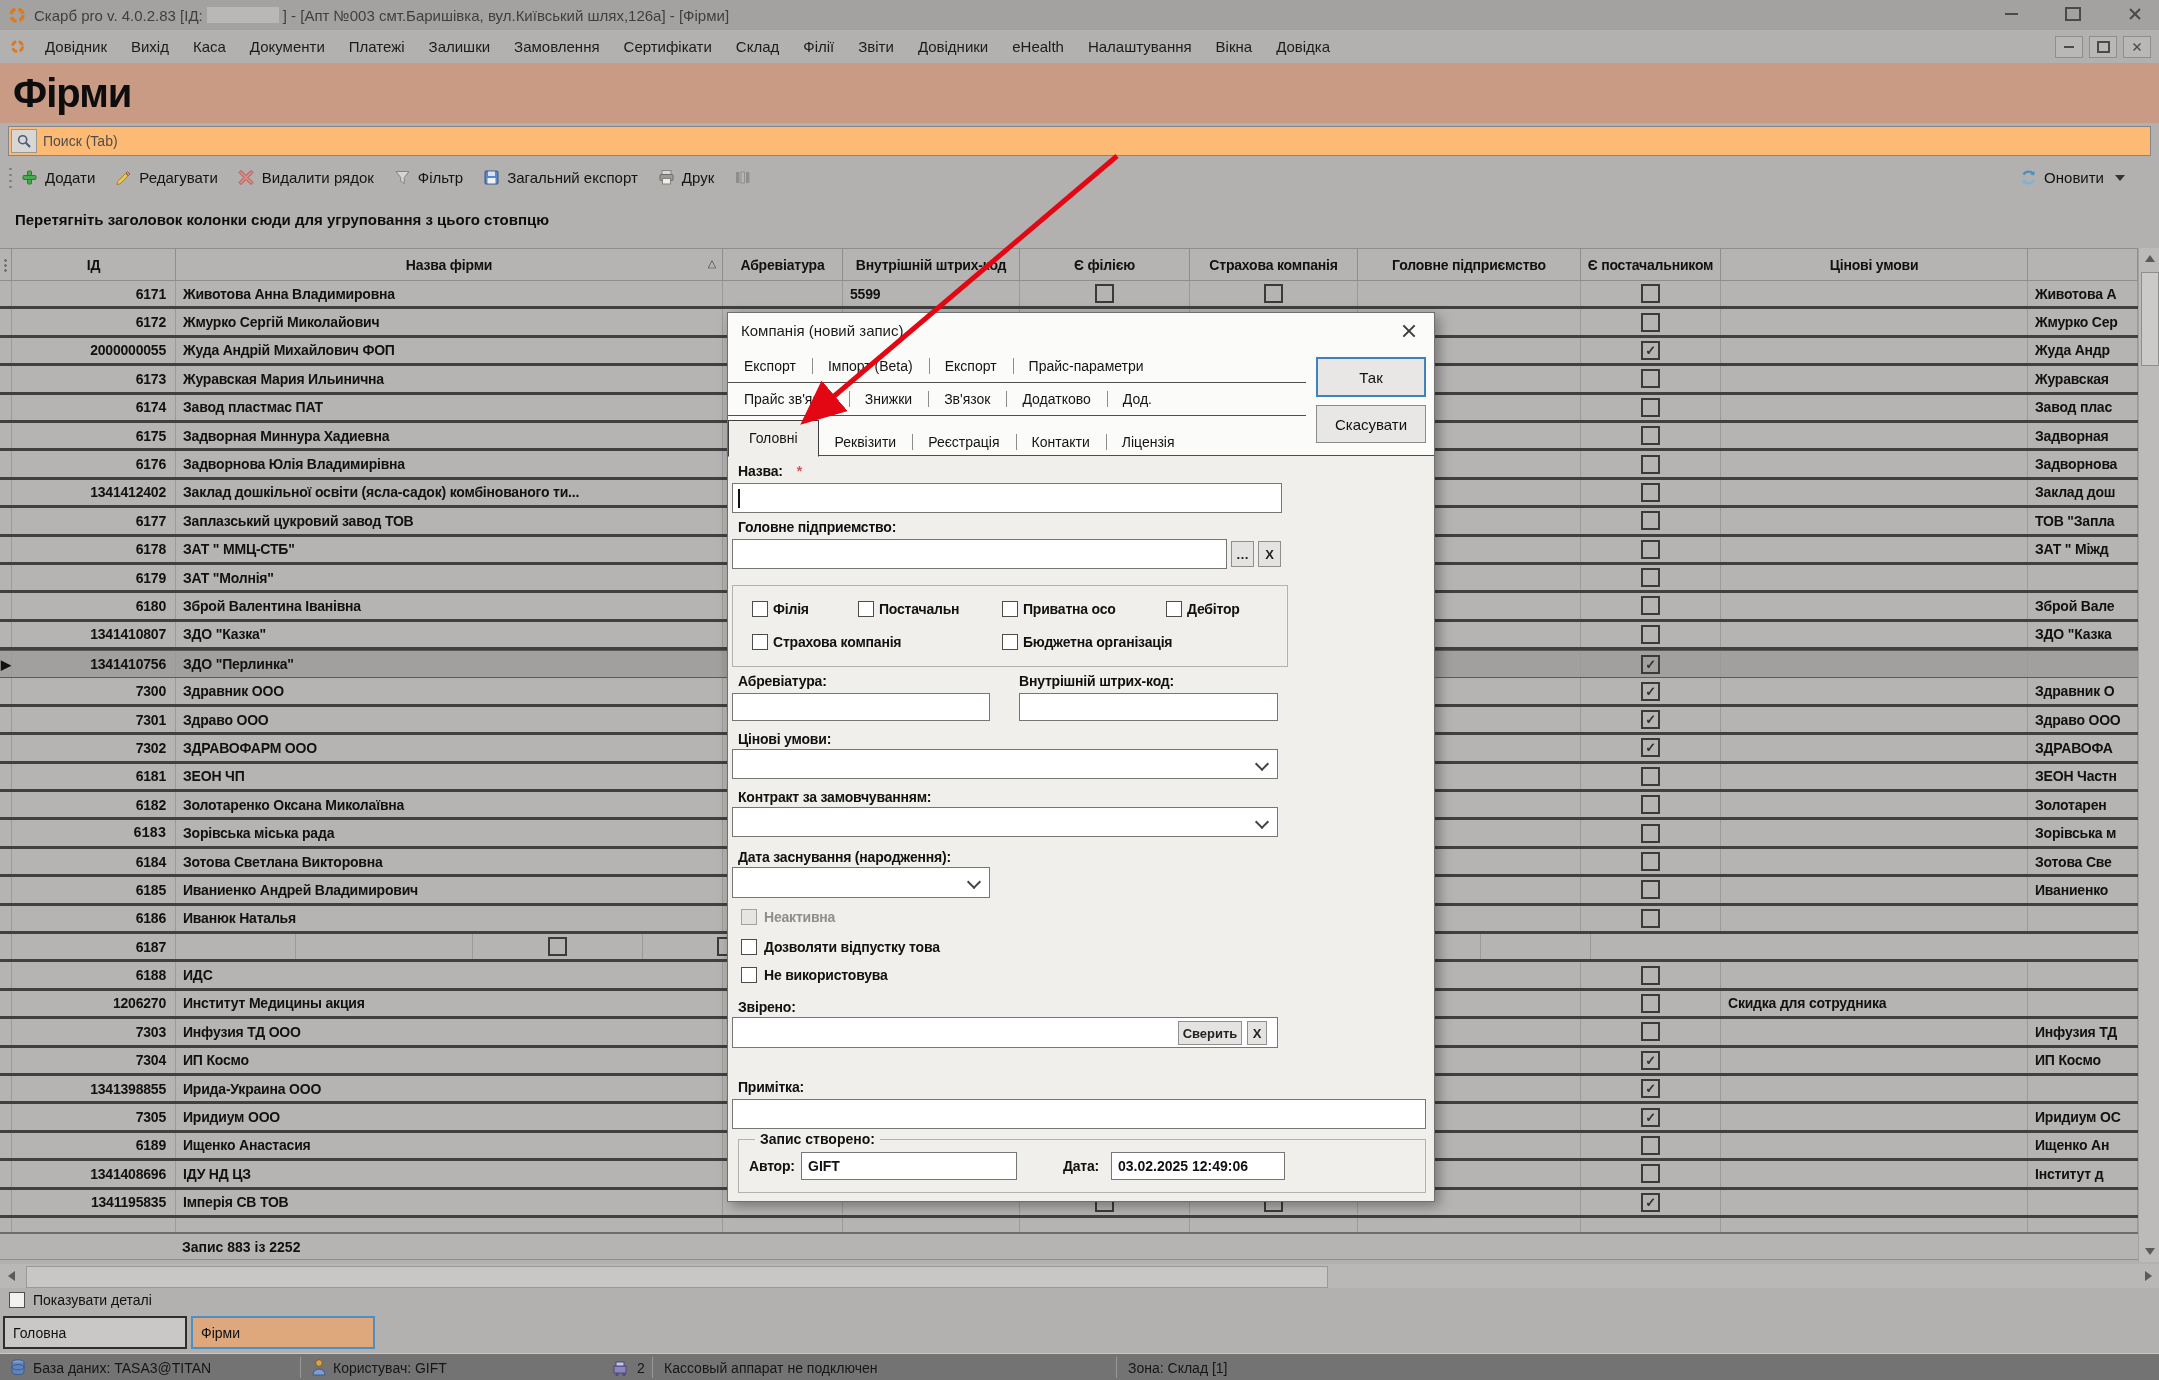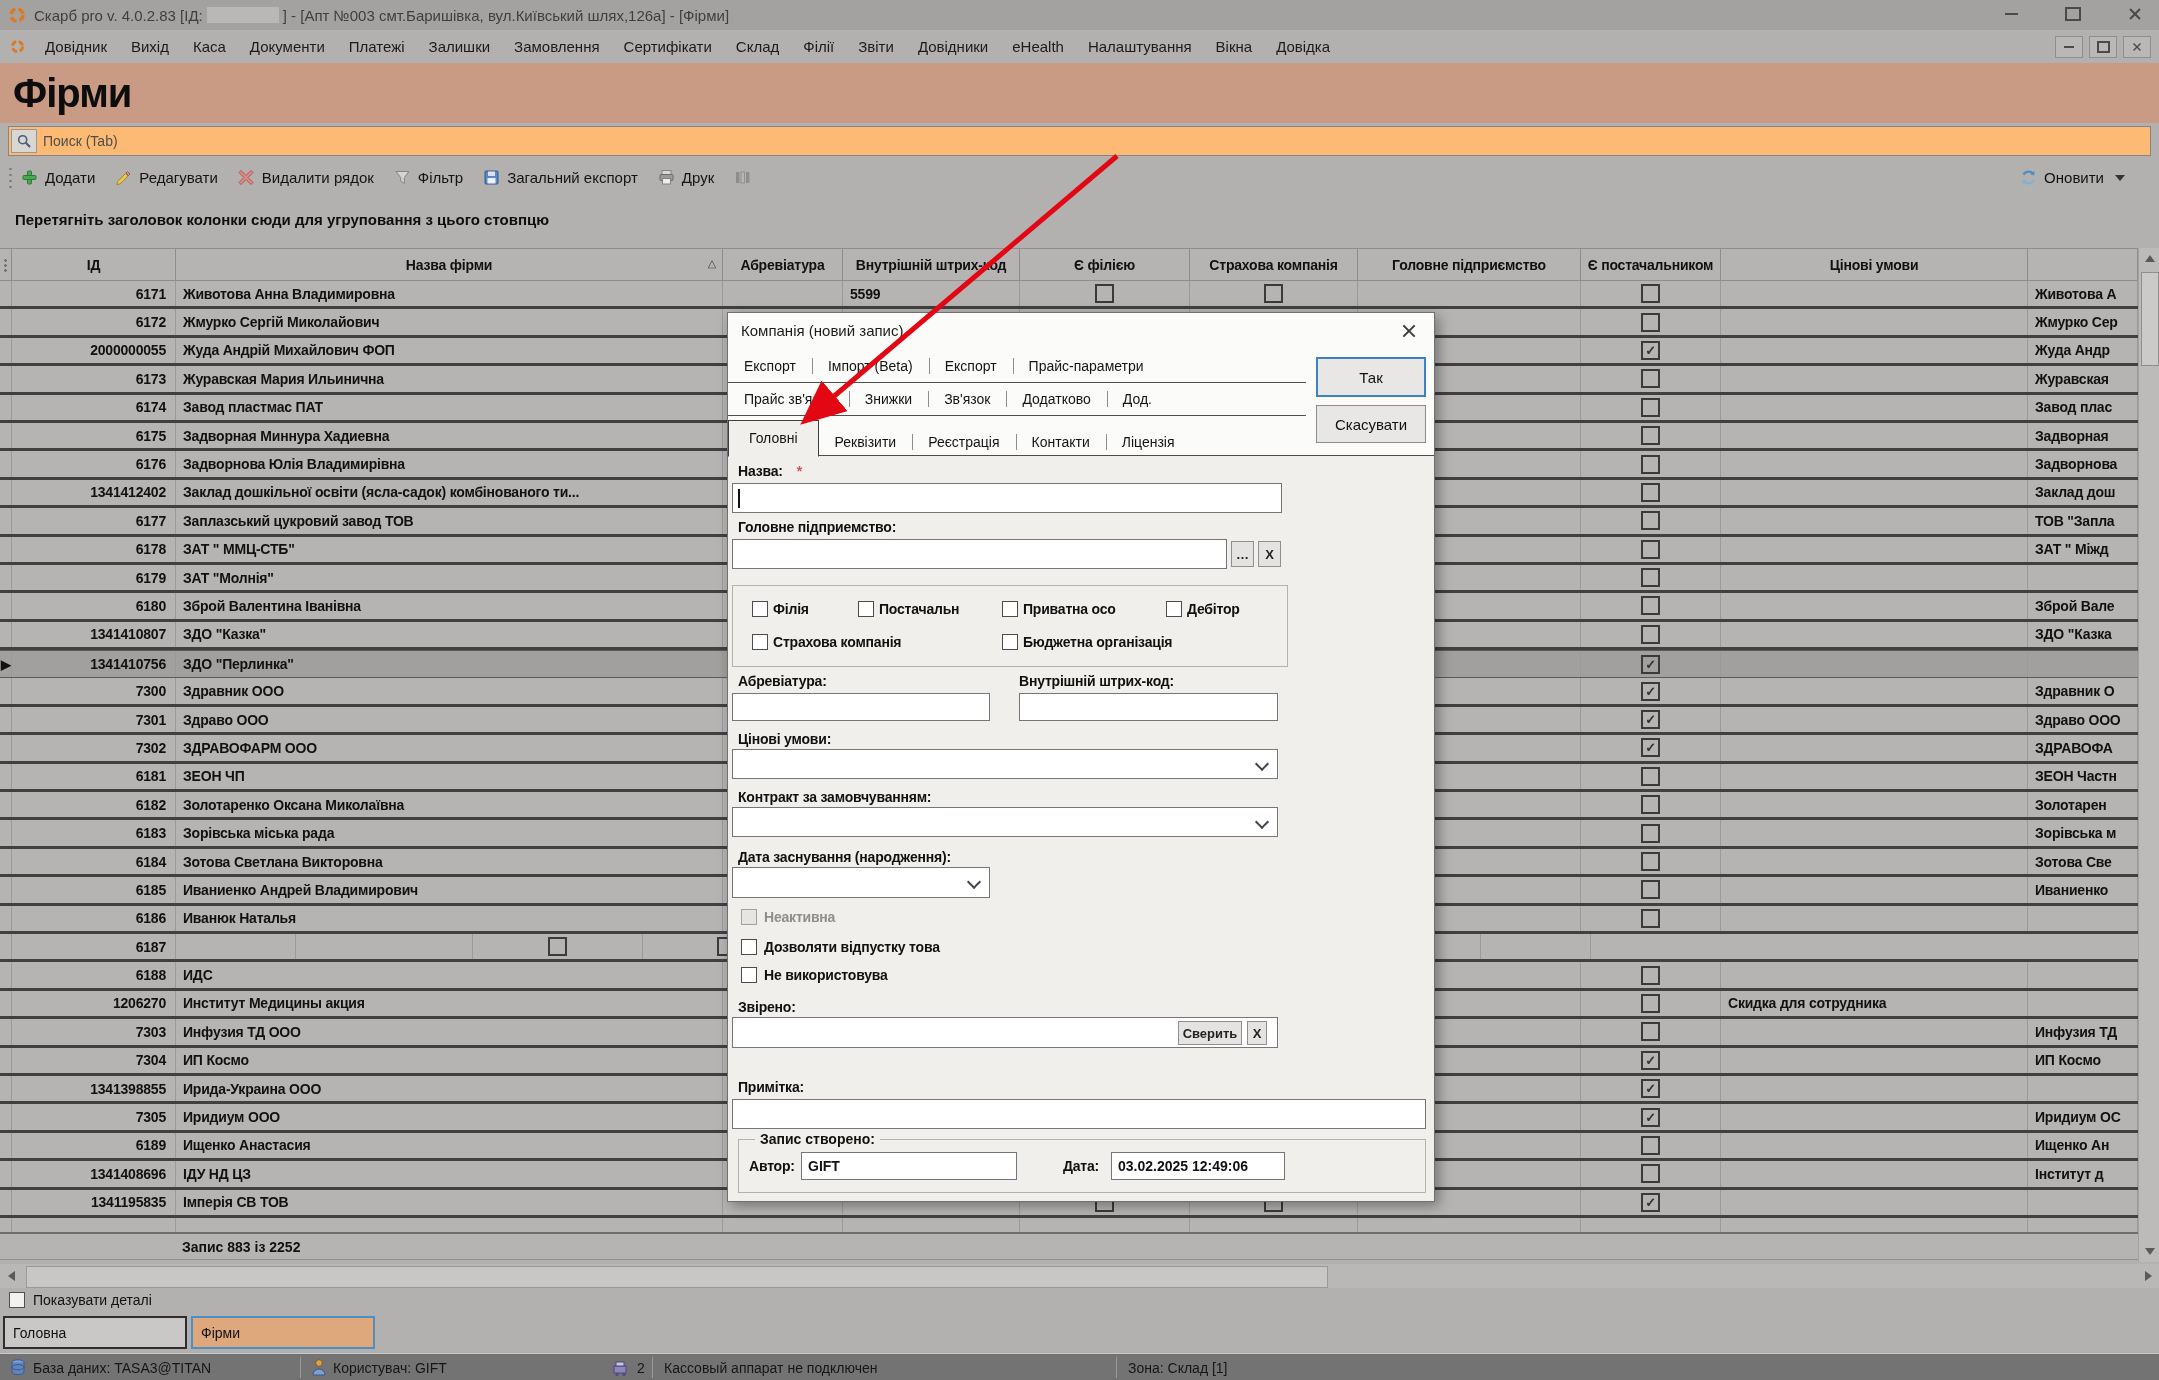--- a/index.html
+++ b/index.html
@@ -683,21 +683,21 @@
           </div>
           <div class="cell txt" style="width: 223px; flex: 0 0 auto;"></div>
           <div class="cell ctr" style="width: 140px; flex: 0 0 auto;">
             <span class="cb"></span>
           </div>
           <div class="cell txt" style="width: 307px; flex: 0 0 auto;"></div>
           <div class="cell txt" style="width: 110px; flex: 0 0 auto;">Золотарен</div>
         </div>
         <div class="row">
           <div class="cell ctr" style="width: 12px; flex: 0 0 auto;"></div>
-          <div class="cell num" style="width: 164px; flex: 0 0 auto;">6183</div>
+          <div class="cell num" style="width: 164px; flex: 0 0 auto; font-family: Liberation Mono, monospace;">6183</div>
           <div class="cell txt" style="width: 547px; flex: 0 0 auto;">Зорівська міська рада</div>
           <div class="cell txt" style="width: 120px; flex: 0 0 auto;"></div>
           <div class="cell txt" style="width: 177px; flex: 0 0 auto;"></div>
           <div class="cell ctr" style="width: 170px; flex: 0 0 auto;">
             <span class="cb"></span>
           </div>
           <div class="cell ctr" style="width: 168px; flex: 0 0 auto;">
             <span class="cb"></span>
           </div>
           <div class="cell txt" style="width: 223px; flex: 0 0 auto;"></div>

